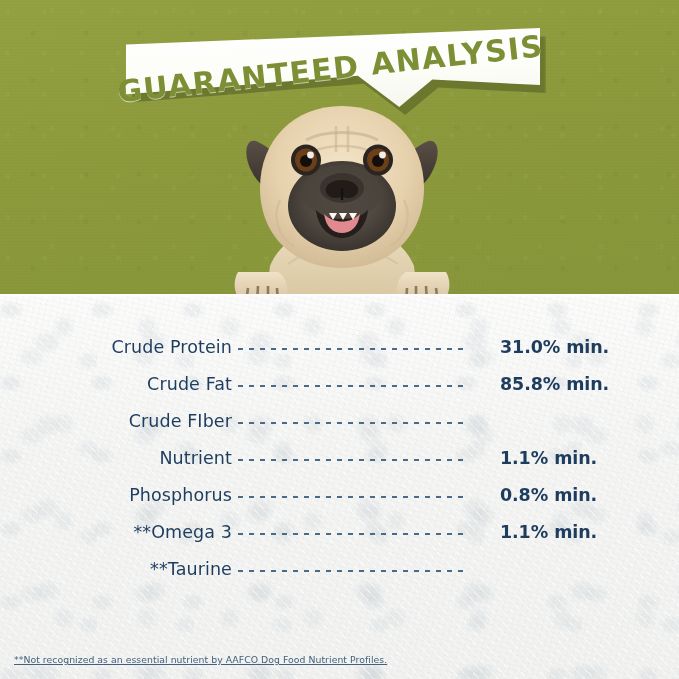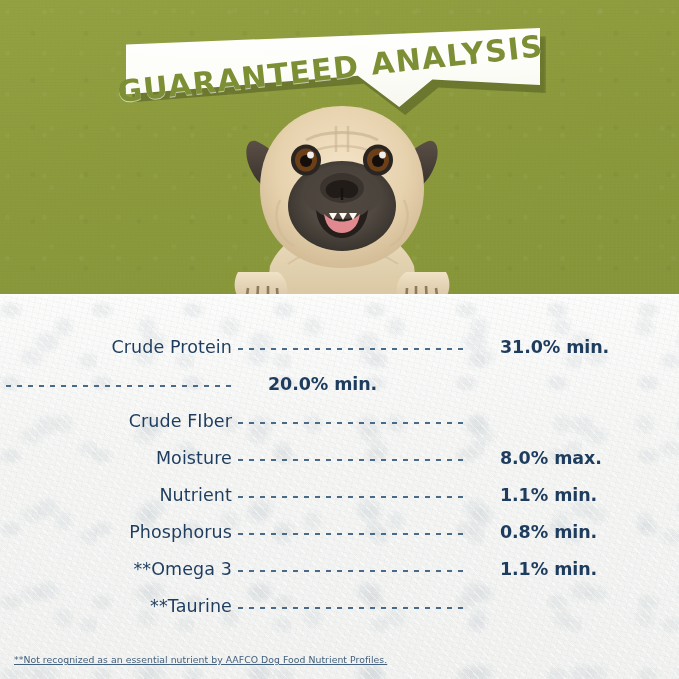--- a/index.html
+++ b/index.html
@@ -292,34 +292,30 @@
 
   <div class="rows">
 
     <div class="row">
       <div class="row-label">Crude Protein</div>
       <div class="row-dots"></div>
       <div class="row-value">31.0% min.</div>
     </div>
 
     <div class="row">
-      <div class="row-dots"></div>
-      <div class="row-value">20.0% min.</div>
+      <div class="row-label">Crude Fat</div>
+      <div class="row-dots"></div>
+      <div class="row-value">85.8% min.</div>
     </div>
 
     <div class="row">
       <div class="row-label">Crude FIber</div>
       <div class="row-dots"></div>
     </div>
 
-    <div class="row">
-      <div class="row-label">Moisture</div>
-      <div class="row-dots"></div>
-      <div class="row-value">8.0% max.</div>
-    </div>
 
     <div class="row">
       <div class="row-label">Nutrient</div>
       <div class="row-dots"></div>
       <div class="row-value">1.1% min.</div>
     </div>
 
     <div class="row">
       <div class="row-label">Phosphorus</div>
       <div class="row-dots"></div>

